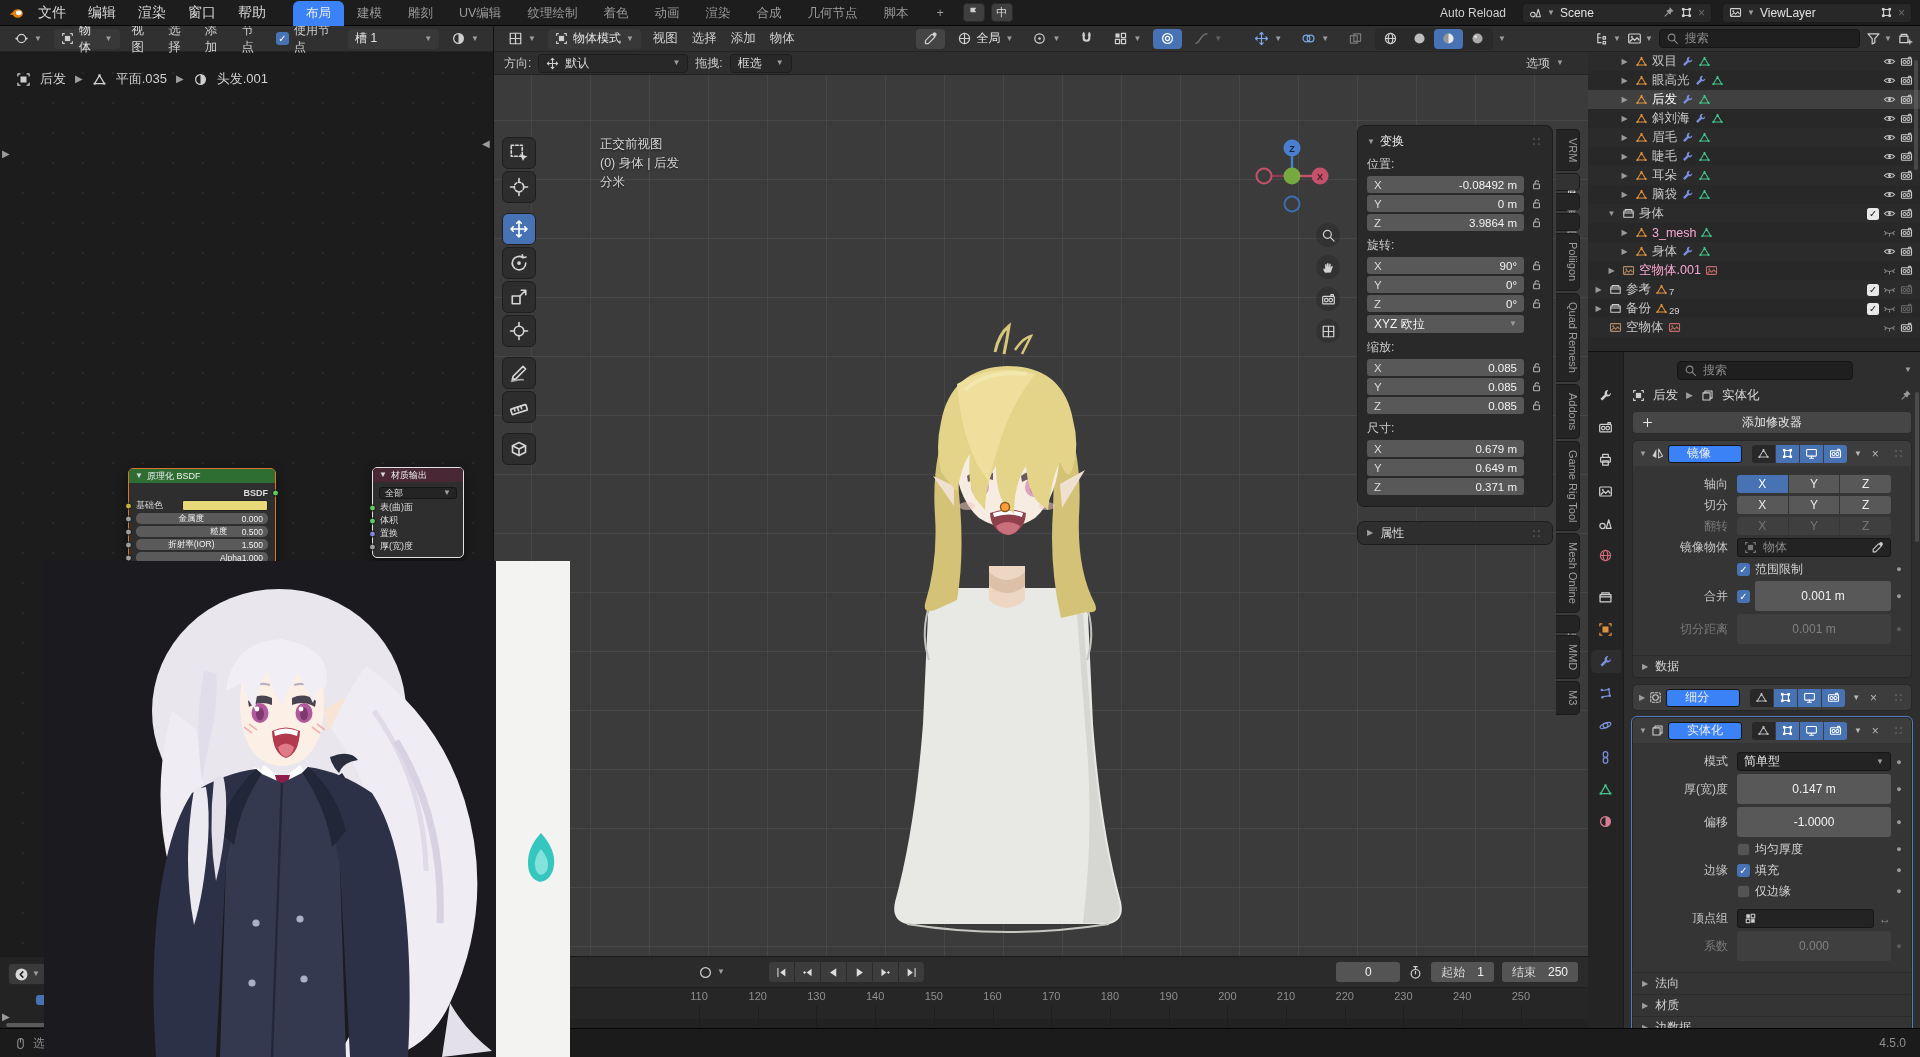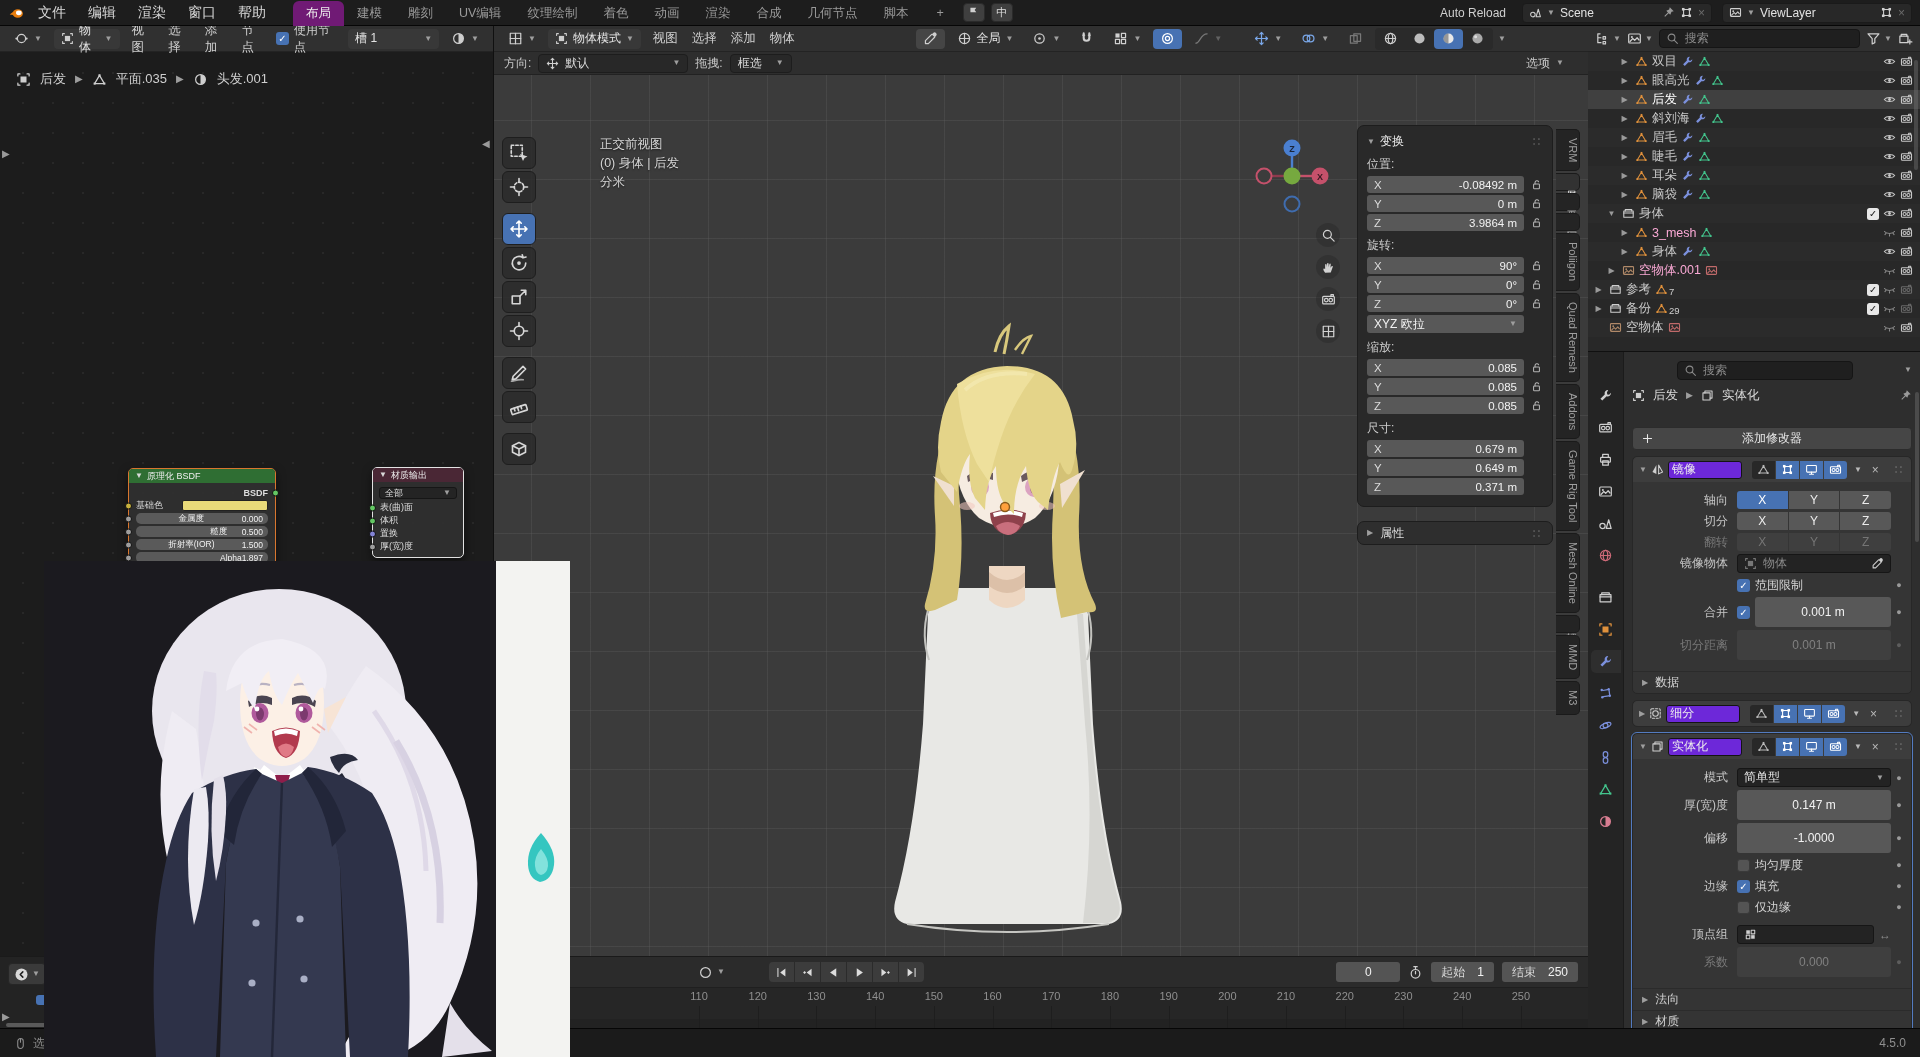--- a/index.html
+++ b/index.html
@@ -12,21 +12,21 @@
 .c-orange{color:#e0913c}.c-green{color:#43c58d}.c-blue{color:#7b90dc}.c-white{color:#cfcfcf}
 .c-tan{color:#b08968}.c-red2{color:#c06a6a}.c-pink{color:#d97e92}.c-wred{color:#cc6a78}
 .dimc{color:#8d8d8d}.camoff{opacity:.4}
 .ddarr{font-size:8px;color:#9e9e9e;line-height:1}
 .sp{flex:1}
 
 #topbar{position:absolute;left:0;top:0;width:1920px;height:26px;background:#1d1d1d;border-bottom:1px solid #060606;display:flex;align-items:center;padding:0 8px;gap:2px;z-index:20}
 .menu{padding:3px 11px;color:#d8d8d8;font-size:14px;border-radius:4px}
 .wtabs{display:flex;align-items:flex-end;height:26px;margin-left:14px}
 .wtab{padding:4px 13px;color:#9b9b9b;font-size:12.5px;border-radius:6px 6px 0 0;white-space:nowrap}
-.wtab.on{background:#701a75;color:#eee}
+.wtab.on{background:#3b82f6;color:#eee}
 .tbtn{height:19px;min-width:22px;background:#3f3f3f;border:1px solid #2a2a2a;border-radius:4px;display:flex;align-items:center;justify-content:center;color:#dfdfdf;font-size:11px;margin-left:4px}
 .idsel{display:flex;align-items:center;gap:5px;background:#282828;border:1px solid #1a1a1a;border-radius:4px;height:20px;padding:0 6px;color:#e2e2e2}
 
 .hdr{height:26px;background:#303030;border-bottom:1px solid #232323;display:flex;align-items:center;gap:5px;padding:0 7px;color:#cfcfcf}
 .hmenu{padding:2px 7px;color:#d0d0d0;font-size:12.5px}
 .hdd{display:flex;align-items:center;gap:5px;background:#383838;border-radius:4px;height:20px;padding:0 7px;color:#e3e3e3}
 .hdd.flat{background:transparent}
 .chkblue{width:13px;height:13px;background:#4772b3;border-radius:3px;color:#fff;font-size:10px;display:inline-flex;align-items:center;justify-content:center;flex:none}
 
 #shader{position:absolute;left:0;top:26px;width:494px;height:930px;background:#1c1c1c;border-right:1px solid #101010}
@@ -90,27 +90,27 @@
 .sb{position:absolute;right:2px;width:4px;background:rgba(120,120,120,.4);border-radius:2px}
 
 #props{position:absolute;left:1588px;top:352px;width:332px;height:676px;background:#2e2e2e}
 .ptabs{position:absolute;left:0;top:0;width:36px;height:100%;background:#242424;border-right:1px solid #1b1b1b;display:flex;flex-direction:column;align-items:center;padding-top:32px;gap:9px}
 .ptab{width:30px;height:23px;display:flex;align-items:center;justify-content:center;border-radius:5px 0 0 5px;color:#c4c4c4}
 .ptab.on{background:#2e2e2e}
 .ptab.gap{margin-top:10px}
 .pmain{position:absolute;left:36px;top:0;right:0;bottom:0;padding:5px 8px 0}
 .phdr{display:flex;align-items:center;height:26px;gap:6px}
 .pbc{display:flex;align-items:center;gap:8px;height:24px;font-size:12.5px;color:#d8d8d8}
-.addmod{position:relative;height:23px;background:#464646;border:1px solid #2c2c2c;border-radius:4px;display:flex;align-items:center;justify-content:center;color:#e8e8e8;margin:20px 0 2px}
+.addmod{position:relative;height:23px;background:#464646;border:1px solid #2c2c2c;border-radius:4px;display:flex;align-items:center;justify-content:center;color:#e8e8e8;margin:4px 0 2px}
 .addmod .ic{position:absolute;left:8px}
 .modpanel{background:#353535;border:1px solid #272727;border-radius:5px;margin-top:6px}
 .modpanel.sel{outline:1.4px solid #537bc0}
 .modhdr{height:25px;display:flex;align-items:center;gap:4px;padding:0 6px;background:#3d3d3d;border-radius:5px 5px 0 0}
 .modhdr.only{border-radius:5px}
-.modname{width:74px;height:18px;background:#6d28d9;border:1px solid #141414;border-radius:3px;display:flex;align-items:center;padding:0 3px;color:#ececec}
+.modname{width:74px;height:18px;background:#3b82f6;border:1px solid #141414;border-radius:3px;display:flex;align-items:center;padding:0 18px;color:#ececec}
 .tgl{width:23px;height:18px;background:#282828;display:flex;align-items:center;justify-content:center;color:#b9b9b9}
 .tgl.on{background:#4772b3;color:#fff}
 .tgrp{display:flex;gap:1px;margin-left:6px}
 .tgrp :first-child{border-radius:3px 0 0 3px}.tgrp :last-child{border-radius:0 3px 3px 0}
 .hic{color:#b9b9b9;padding:0 3px}
 .modbody{padding:6px 4px 8px 0}
 .prow{display:flex;align-items:center;margin:3px 0;min-height:18px}
 .plab{flex:0 0 104px;text-align:right;padding-right:9px;color:#c6c6c6;white-space:nowrap}
 .plab.dis{color:#787878}
 .pctl{flex:1;display:flex;align-items:center;gap:5px}
@@ -359,21 +359,21 @@
                   <span class="nfill" style="width: 0%;"></span>
                   <span>折射率(IOR)</span>
                   <span>1.500</span>
                 </span>
             </div>
               <div class="nrow">
               <span class="nsock"></span>
               <span class="nfield">
                   <span class="nfill" style="width: 100%;"></span>
                   <span>Alpha</span>
-                  <span>1.897</span>
+                  <span>1.000</span>
                 </span>
             </div>
             </div>
           <div class="nrow">
             <span class="nsock" style="background:#7070d0"></span>
             <span>法向</span>
           </div>
           <div class="nrow">
             <span class="ddarr">▶</span>
               <span>漫射</span>

